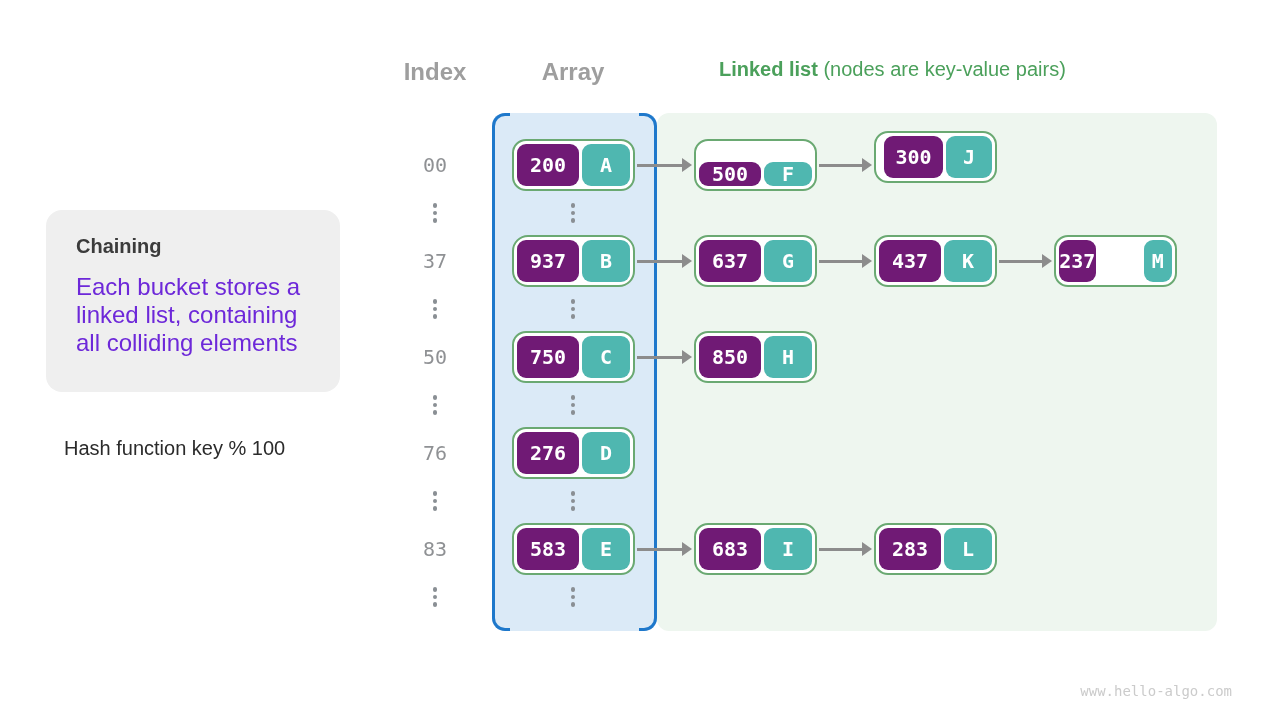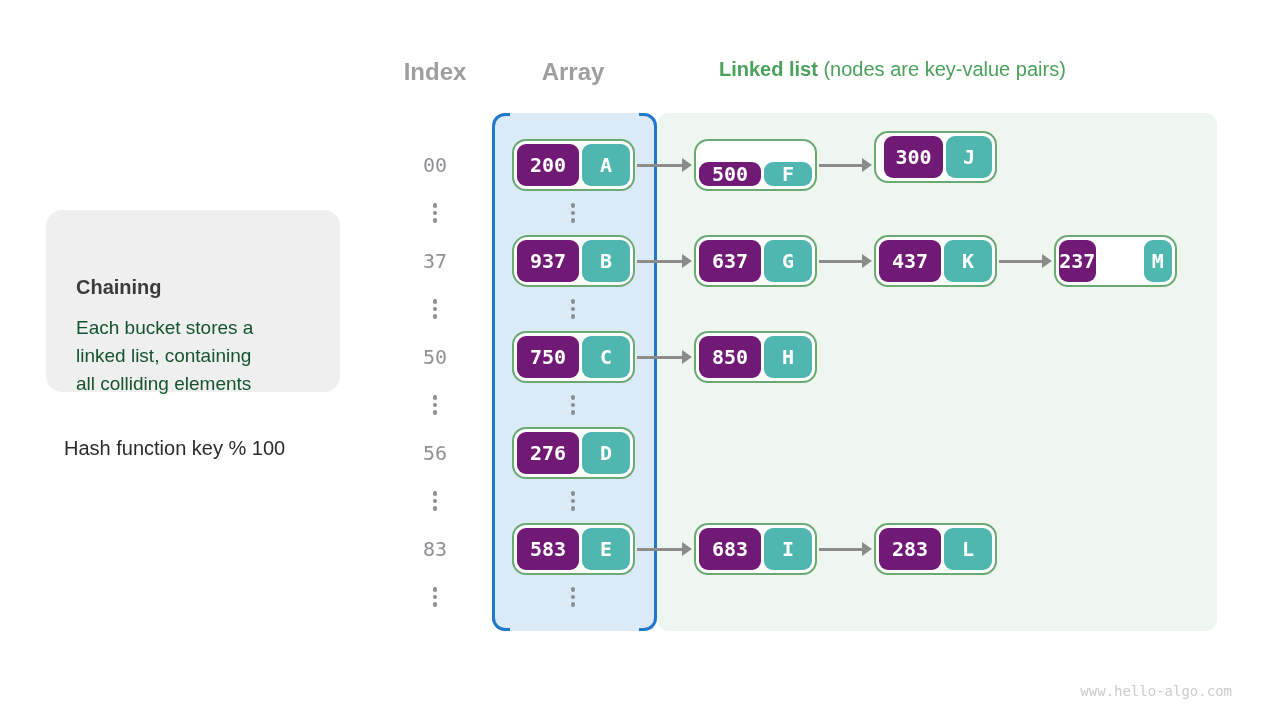--- a/index.html
+++ b/index.html
@@ -7,22 +7,22 @@
     position:relative;width:1280px;height:720px;background:#ffffff;
     font-family:"Liberation Sans",sans-serif;overflow:hidden;
   }
   .abs{position:absolute;}
   
   .col-header{font-size:24px;font-weight:bold;color:#9e9e9e;text-align:center;white-space:nowrap;}
   .ll-header{font-size:20px;color:#4ba05b;white-space:nowrap;}
   .ll-header b{font-weight:bold;}
   
   .card{left:46px;top:210px;width:294px;height:182px;background:#efefef;border-radius:16px;box-sizing:border-box;padding:25px 30px;}
-  .card-title{font-size:20px;font-weight:bold;color:#3b3b3b;margin-bottom:15px;margin-top:41px;}
-  .card-body{font-size:19px;line-height:28px;color:#14532d;white-space:pre-line;}
+  .card-title{font-size:20px;font-weight:bold;color:#3b3b3b;margin-bottom:15px;}
+  .card-body{font-size:24px;line-height:28px;color:#6d28d9;white-space:pre-line;}
   
   .hash-title{left:64px;top:437px;font-size:20px;color:#2b2b2b;white-space:nowrap;}
   .hash-body{left:64px;top:482px;font-size:19px;line-height:29px;color:#9c9c9c;white-space:pre-line;}
   
   .array-panel{left:492px;top:113px;width:165px;height:518px;background:#dbeaf7;border-radius:14px;z-index:1;}
   .ll-panel{left:657px;top:113px;width:560px;height:518px;background:#eef6ef;border-radius:12px;z-index:0;}
   .edge{position:absolute;background:#1e78cb;width:3px;top:13px;bottom:13px;z-index:6;}
   .edge.l{left:0;} .edge.r{right:0;}
   .corner{position:absolute;width:15px;height:15px;border:0 solid #1e78cb;z-index:6;}
   .corner.tl{left:0;top:0;border-left-width:3px;border-top-width:3px;border-top-left-radius:13px;}
@@ -162,21 +162,21 @@
         <div class="cell val">C</div>
       </div>
       <div class="arrow" style="left: 637px; top: 350px; width: 55px;">
         <div class="shaft"></div>
         <div class="head"></div>
       </div>
       <div class="node" style="left: 694px; top: 331px;">
         <div class="cell key">850</div>
         <div class="cell val">H</div>
       </div>
-      <div class="idx-label" style="top: 440px;">56</div>
+      <div class="idx-label" style="top: 440px;">76</div>
       <div class="dots" style="left: 432px; top: 491px;">
         <i></i>
         <i></i>
         <i></i>
       </div>
       <div class="dots" style="left: 570px; top: 491px;">
         <i></i>
         <i></i>
         <i></i>
       </div>

